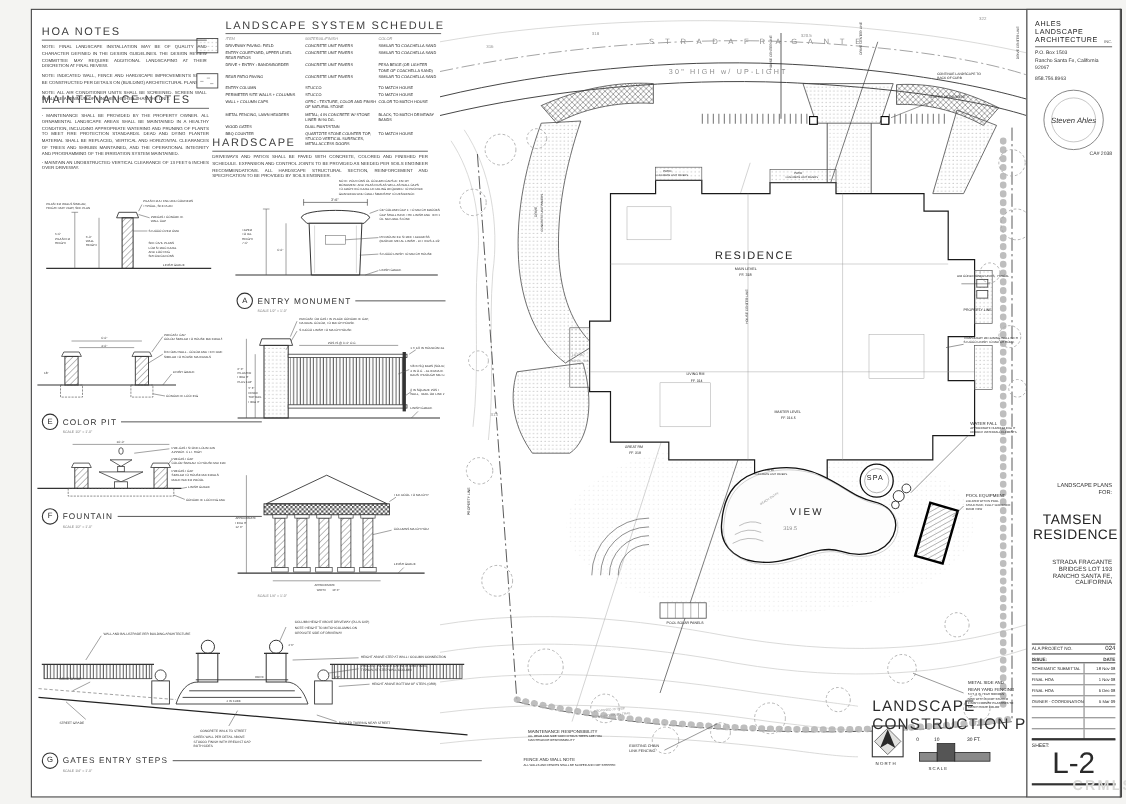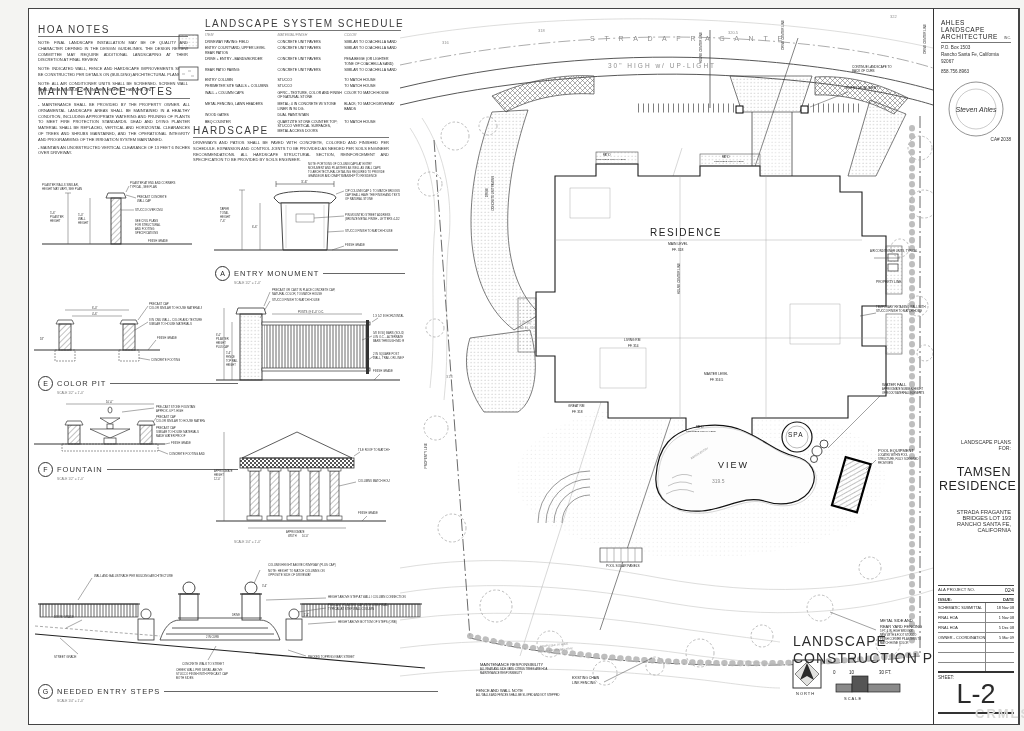--- a/index.html
+++ b/index.html
@@ -428,21 +428,21 @@
   <text x="152" y="109" font-size="2.9">CONCRETE WALK TO STREET</text>
   <text x="146" y="115" font-size="2.9">CHEEK WALL PER DETAIL ABOVE</text>
   <text x="146" y="119" font-size="2.9">STUCCO FINISH WITH PRECAST CAP</text>
   <text x="146" y="123" font-size="2.9">BOTH SIDES</text>
   <line x1="258" y1="94" x2="276" y2="100" stroke="#555" stroke-width="0.5"></line>
   <text x="278" y="102" font-size="2.9">RACKED TOPPING NEAR STREET</text>
 </svg>
 <div class="abs" style="left:38px;top:684px;width:400px;">
   <div class="dt-title">
     <div class="dt-circ">G</div>
-    <div class="dt-name">NEEDED ENTRY STEPS</div>
+    <div class="dt-name">GATES ENTRY STEPS</div>
     <div class="dt-rule" style="min-width:160px;"></div>
   </div>
   <div class="dt-scale">SCALE 1/4" = 1'-0"</div>
 </div>
 
 <div class="abs" style="left:400px;top:8px;width:533px;height:714px;">
   <svg width="533" height="714" viewBox="0 0 533 714">
 
     <g stroke="#cfcfcd" stroke-width="0.7" fill="none">
       <path d="M0,30 C90,14 200,8 300,12 C400,16 480,28 533,40"></path>
@@ -694,21 +694,21 @@
   <svg class="abs" style="left:12px;top:70px;" width="60" height="62" viewBox="0 0 60 62">
     <circle cx="30" cy="30" r="27" fill="none" stroke="#777" stroke-width="0.8"></circle>
     <circle cx="30" cy="30" r="20" fill="none" stroke="#999" stroke-width="0.5"></circle>
     <text x="30" y="33" font-size="7" font-style="italic" text-anchor="middle" fill="#555">Steven Ahles</text>
   </svg>
   <div class="abs" style="left:0;top:128px;width:77px;text-align:right;font-size:4.6px;color:#333;">CA# 2038</div>
 
   <div class="abs" style="left:5px;top:430px;width:72px;text-align:right;">
     <div style="font-size:5.2px;color:#333;">LANDSCAPE PLANS</div>
     <div style="font-size:5.2px;color:#333;">FOR:</div>
-    <div style="font-size:12.5px;color:#222;margin-top:14px;letter-spacing:0.5px;">TAMSEN</div>
+    <div style="font-size:12.5px;color:#222;margin-top:14px;letter-spacing:0.5px;text-align:center;">TAMSEN</div>
     <div style="font-size:12.5px;color:#222;letter-spacing:0.5px;">RESIDENCE</div>
     <div style="font-size:5.6px;color:#333;margin-top:16px;">STRADA FRAGANTE</div>
     <div style="font-size:5.6px;color:#333;">BRIDGES LOT 193</div>
     <div style="font-size:5.6px;color:#333;">RANCHO SANTA FE,</div>
     <div style="font-size:5.6px;color:#333;">CALIFORNIA</div>
   </div>
 
   <div class="abs" style="left:4px;top:576px;width:76px;border-top:1px solid #444;border-bottom:1px solid #444;display:flex;justify-content:space-between;padding:1px 0;">
     <span style="font-size:4.2px;color:#333;">ALA PROJECT NO.</span>
     <span style="font-size:5.5px;color:#222;">024</span>

